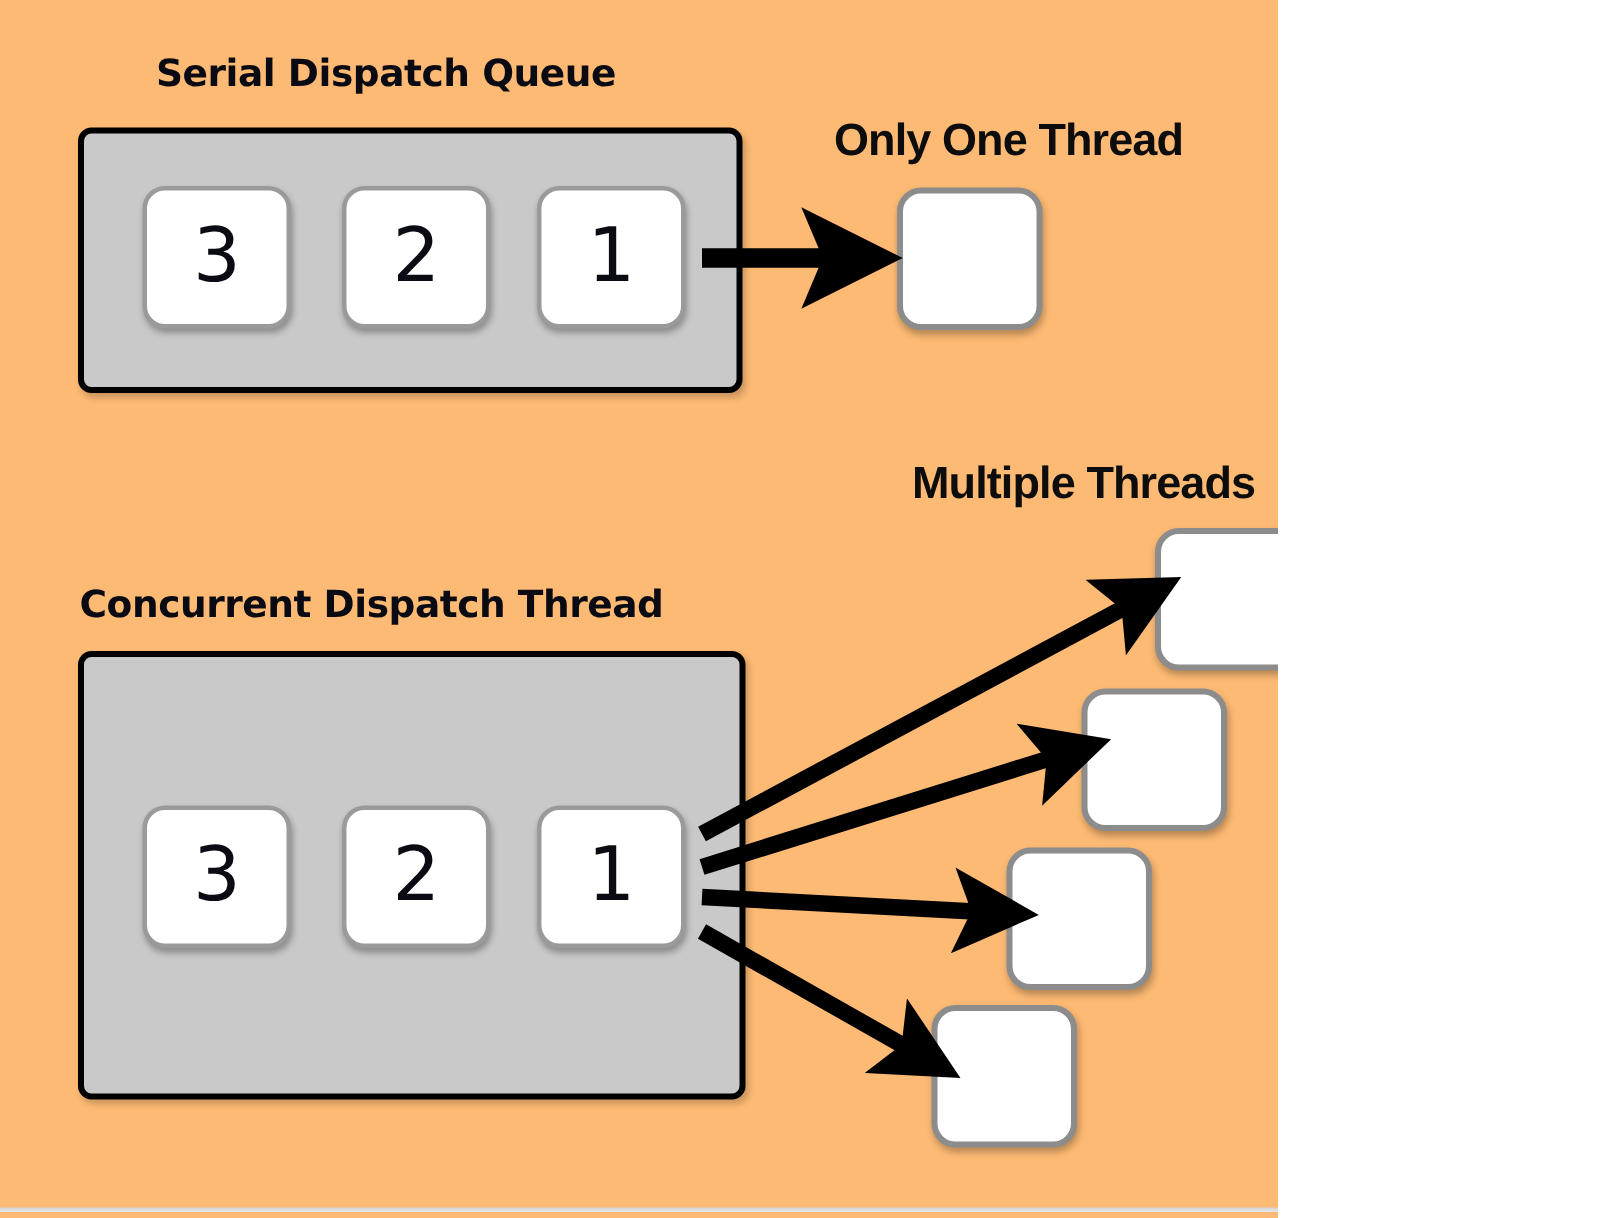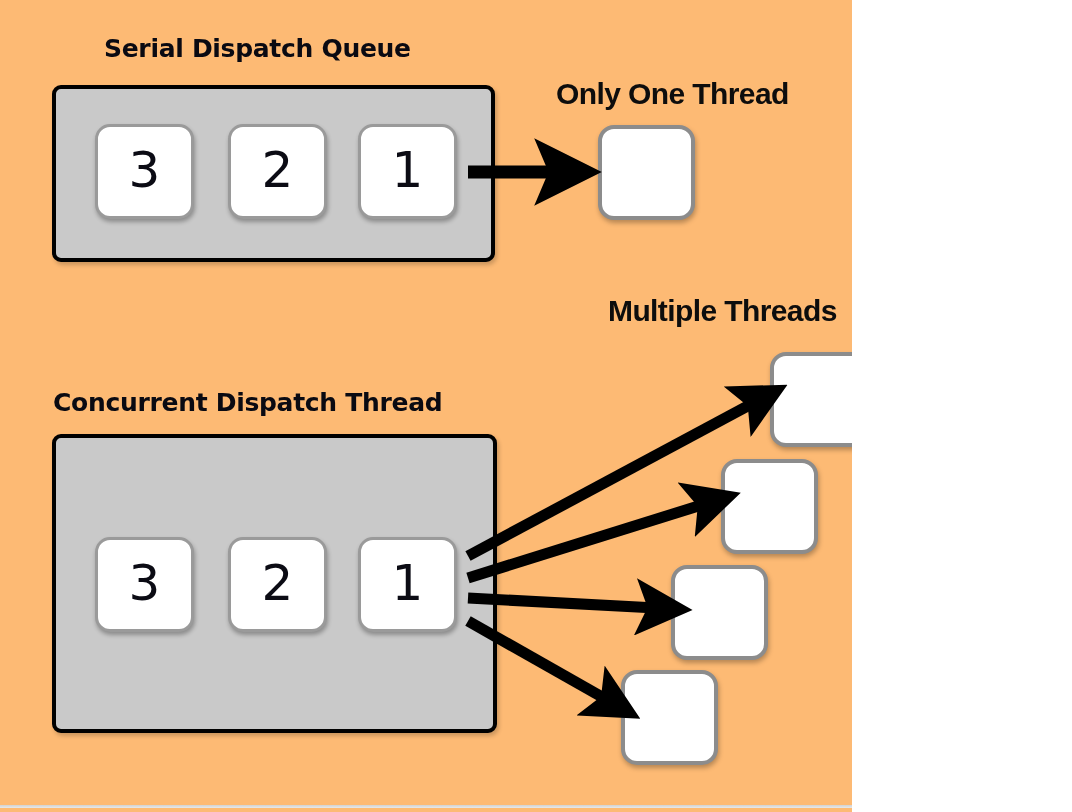--- a/index.html
+++ b/index.html
@@ -124,21 +124,21 @@
   </div>
 
   <div class="task-tile" style="left:358px; top:124px;">
     <span class="num">1</span>
   </div>
 
   <div class="thread-title" style="left:556px; top:79px;">Only One Thread</div>
 
   <div class="thread-tile" style="left:598px; top:125px;"></div>
 
-  <div class="thread-title" style="left:608px; top:296px;">Multiple Threads</div>
+  <div class="thread-title" style="left:608px; top:308px;">Multiple Threads</div>
 
   <div class="queue-title" style="left:53px; top:390px;">Concurrent Dispatch Thread</div>
 
   <div class="queue-box" style="left:52px; top:434px; width:445px; height:299px;"></div>
 
   <div class="task-tile" style="left:95px; top:537px;">
     <span class="num">3</span>
   </div>
 
   <div class="task-tile" style="left:228px; top:537px;">

